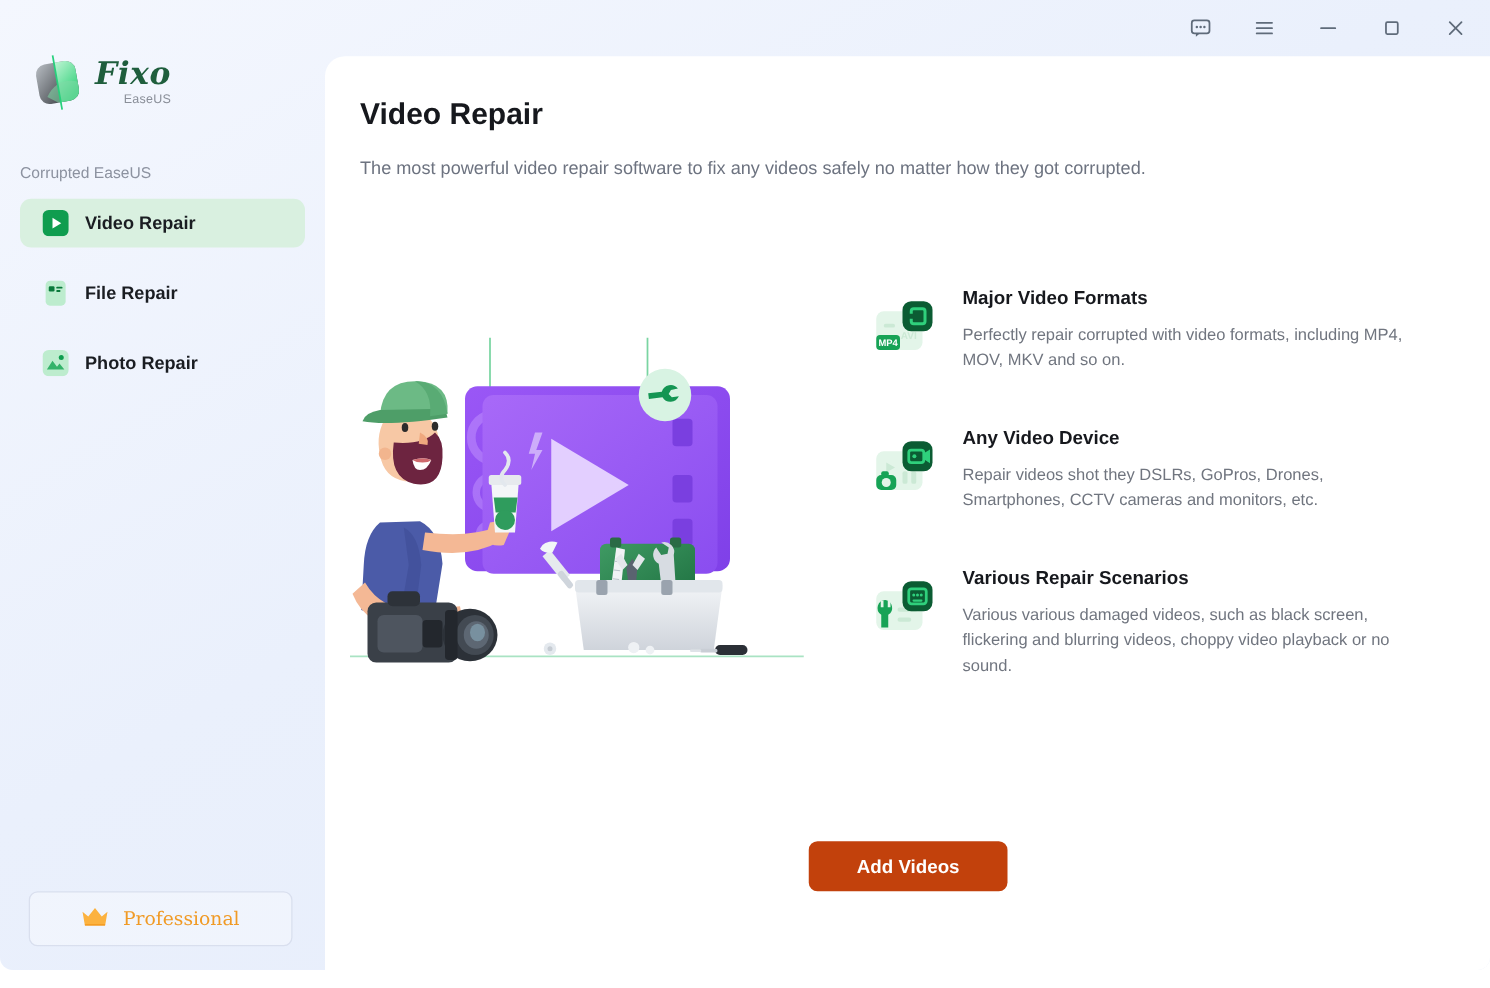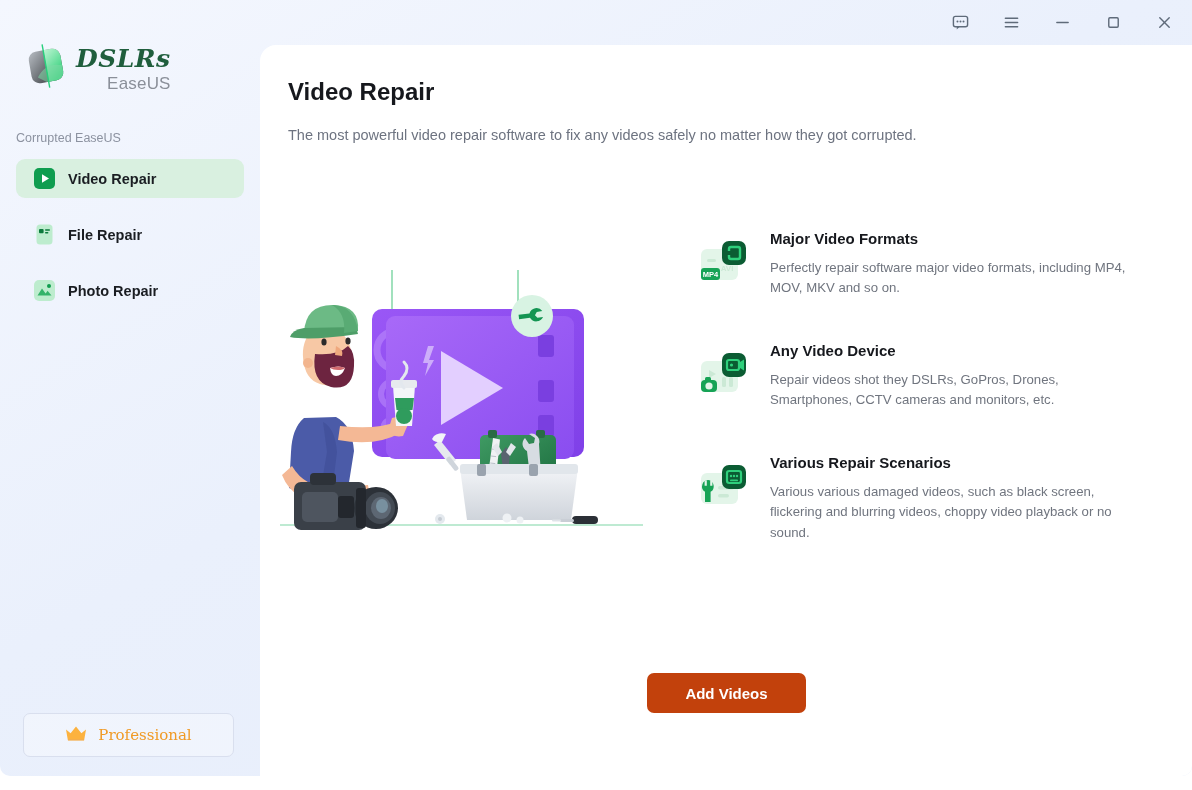--- a/index.html
+++ b/index.html
@@ -68,21 +68,21 @@
   .brand-name {
     font-family: "DejaVu Serif", serif;
     font-style: italic;
     font-size: 25px;
     font-weight: bold;
     color: #1f5e3d;
     letter-spacing: 0.5px;
     line-height: 1;
   }
   .brand-sub {
-    font-size: 17px;
+    font-size: 10px;
     color: #8a8f99;
     margin-top: 3px;
     letter-spacing: 0.2px;
     text-align: right;
   }
 
   .sect-label {
     position: absolute;
     left: 16px; top: 131px;
     font-size: 12.5px;
@@ -225,21 +225,21 @@
             </defs>
             <g transform="rotate(-10 20 22)">
               <rect x="4" y="6" width="32" height="32" rx="8" fill="url(#lgL)"></rect>
               <path d="M20 6 H28 a8 8 0 0 1 8 8 v16 a8 8 0 0 1 -8 8 H20 Z" fill="url(#lgR)"></path>
               <path d="M10 32 q10 -14 26 -8 v6 a8 8 0 0 1 -8 8 H18 Z" fill="#7fd9a6" opacity="0.55"></path>
               <rect x="19.2" y="0" width="1.4" height="44" fill="#27d07c"></rect>
             </g>
           </svg>
         </span>
         <span class="brand-text">
-          <div class="brand-name">DSLRs</div>
+          <div class="brand-name">Fixo</div>
           <div class="brand-sub">EaseUS</div>
         </span>
       </div>
 
       <div class="sect-label">Corrupted EaseUS</div>
 
       <nav class="nav">
 
         <div class="nav-item active">
           <span class="nav-icon">
@@ -441,21 +441,21 @@
               <text x="27" y="33" font-family="Liberation Sans, sans-serif" font-size="8" font-weight="bold" fill="#cbe9d5" text-anchor="middle">AVI</text>
               <rect x="1" y="30" width="19" height="12" rx="3" fill="#17a356"></rect>
               <text x="10.5" y="39" font-family="Liberation Sans, sans-serif" font-size="7.5" font-weight="bold" fill="#ffffff" text-anchor="middle">MP4</text>
               <rect x="22" y="3" width="24" height="24" rx="7" fill="#0b5c33"></rect>
               <rect x="29" y="9" width="11" height="12" rx="2" fill="none" stroke="#2fd07c" stroke-width="2.4"></rect>
               <rect x="27" y="13" width="5" height="4" fill="#0b5c33"></rect>
             </svg>
           </span>
           <div>
             <div class="f-title">Major Video Formats</div>
-            <div class="f-desc">Perfectly repair software major video formats, including MP4, MOV, MKV and so on.</div>
+            <div class="f-desc">Perfectly repair corrupted with video formats, including MP4, MOV, MKV and so on.</div>
           </div>
         </div>
 
         <div class="feature">
           <span class="f-icon">
             <svg viewBox="0 0 52 52" width="52" height="52">
               <rect x="1" y="11" width="37" height="31" rx="6" fill="#e3f5e9"></rect>
               <path d="M9 20 L16 24 L9 28 Z" fill="#cbe9d5"></path>
               <rect x="22" y="27" width="4" height="10" rx="1.5" fill="#cbe9d5"></rect>
               <rect x="29" y="27" width="4" height="10" rx="1.5" fill="#cbe9d5"></rect>

